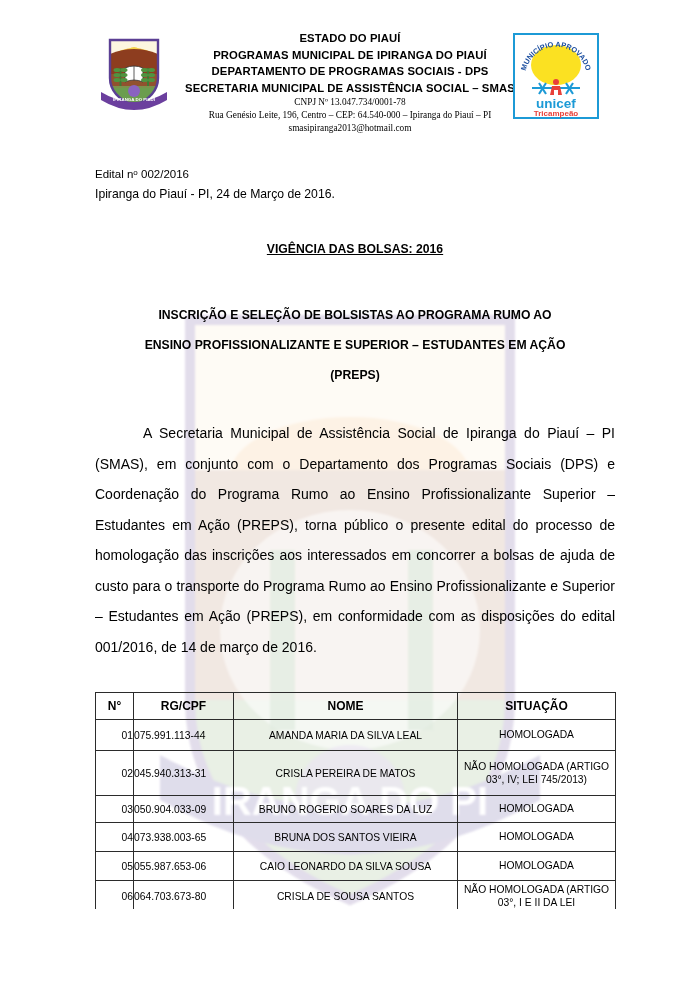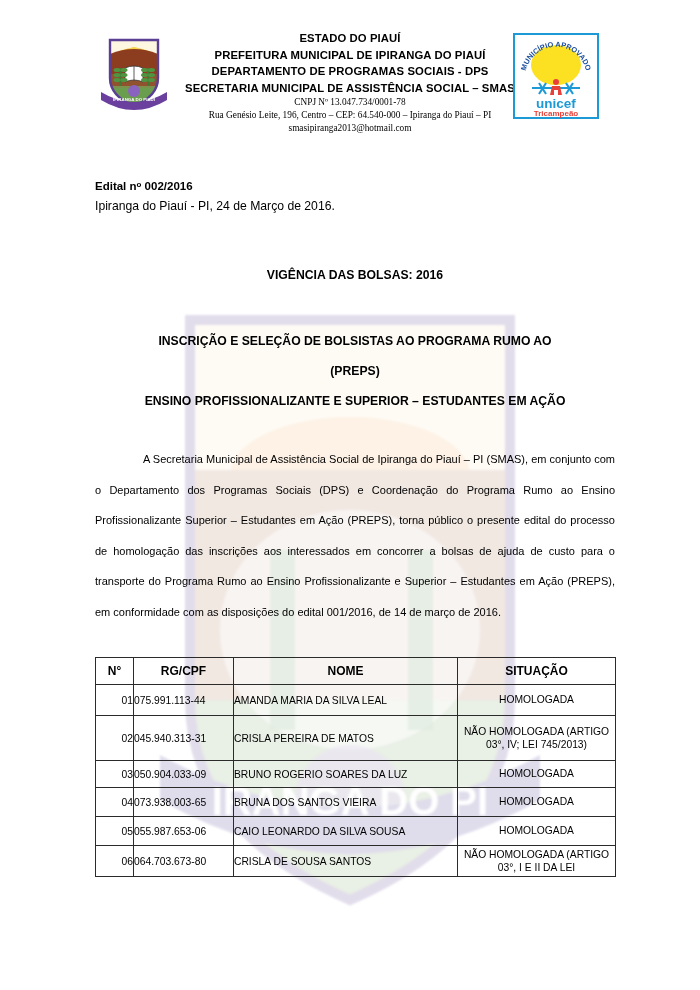--- a/index.html
+++ b/index.html
@@ -75,45 +75,46 @@
     line-height: 13px;
     white-space: nowrap;
   }
 
   
   .doc-body {
     padding: 0 85px 0 95px;
   }
   .edital-no {
     font-size: 11.5px;
-    font-weight: bold;
-    margin-top: 30px;
+    font-weight: normal;
+    margin-top: 18px;
   }
   .edital-no sup { font-size: 8px; vertical-align: 3px; }
   .place-date {
     font-size: 12.2px;
     text-align: left;
     margin-top: 7px;
     padding-right: 1px;
   }
   .vigencia {
     font-size: 12.2px;
     font-weight: bold;
     text-align: center;
-    margin-top: 55px;
+    margin-top: 41px;
+    text-decoration: underline;
   }
   .main-title {
     font-size: 12.2px;
     font-weight: bold;
     text-align: center;
     line-height: 30px;
     margin-top: 44px;
   }
   .paragraph {
-    font-size: 11px;
+    font-size: 14px;
     text-align: justify;
     line-height: 30.5px;
     margin-top: 28px;
     text-indent: 48px;
   }
 
   
   .tbl-wrap {
     margin-top: 30px;
     padding: 0 85px 0 95px;
@@ -147,20 +148,21 @@
     padding-top: 4px;
     font-size: 10.3px;
   }
   td.cpf {
     text-align: left;
     vertical-align: bottom;
     padding-bottom: 4px;
     font-size: 10.6px;
   }
   td.nome {
+    text-align: center;
     font-size: 10.4px;
   }
   td.sit {
     text-align: center;
     font-size: 10.1px;
     line-height: 13.5px;
   }
   tr.r1 td { height: 30px; }
   tr.r2 td { height: 44px; }
   tr.r3 td { height: 26px; }
@@ -245,21 +247,21 @@
           </g>
           <circle cx="36" cy="57" r="6" fill="#8a63c0"></circle>
         </g>
         <path d="M12 6 H60 V44 Q60 62 36 72 Q12 62 12 44 Z" fill="none" stroke="#5b3f94" stroke-width="2.4"></path>
         <path d="M3 58 Q36 78 69 58 L69 66 Q36 86 3 66 Z" fill="#6b3f9e"></path>
         <text x="36" y="67" font-family="Liberation Sans, sans-serif" font-size="4.4" font-weight="bold" fill="#ffffff" text-anchor="middle">IPIRANGA DO PIAUÍ</text>
       </svg>
 
       <div class="header-text">
         <div class="hl">ESTADO DO PIAUÍ</div>
-        <div class="hl">PREFEITURA MUNICIPAL DE IPIRANGA DO PIAUÍ</div>
+        <div class="hl">PROGRAMAS MUNICIPAL DE IPIRANGA DO PIAUÍ</div>
         <div class="hl">DEPARTAMENTO DE PROGRAMAS SOCIAIS - DPS</div>
         <div class="hl">SECRETARIA MUNICIPAL DE ASSISTÊNCIA SOCIAL – SMAS</div>
         <div class="small">CNPJ Nº 13.047.734/0001-78</div>
         <div class="small">Rua Genésio Leite, 196, Centro – CEP: 64.540-000 – Ipiranga do Piauí – PI</div>
         <div class="small">smasipiranga2013@hotmail.com</div>
       </div>
 
       <svg class="crest-right" viewBox="0 0 88 88" xmlns="http://www.w3.org/2000/svg">
         <rect x="2" y="2" width="84" height="84" fill="#ffffff" stroke="#1c9ad6" stroke-width="2"></rect>
         <ellipse cx="44" cy="33" rx="25" ry="20" fill="#fbe122"></ellipse>
@@ -286,22 +288,22 @@
     <div class="doc-body">
 
       <div class="edital-no"><span>Edital n</span><sup>o</sup><span> 002/2016</span></div>
 
       <div class="place-date">Ipiranga do Piauí - PI, 24 de Março de 2016.</div>
 
       <div class="vigencia">VIGÊNCIA DAS BOLSAS: 2016</div>
 
       <div class="main-title">
         <div>INSCRIÇÃO E SELEÇÃO DE BOLSISTAS AO PROGRAMA RUMO AO</div>
+        <div>ENSINO PROFISSIONALIZANTE E SUPERIOR – ESTUDANTES EM AÇÃO</div>
         <div>(PREPS)</div>
-        <div>ENSINO PROFISSIONALIZANTE E SUPERIOR – ESTUDANTES EM AÇÃO</div>
       </div>
 
       <div class="paragraph">A Secretaria Municipal de Assistência Social de Ipiranga do Piauí – PI (SMAS), em conjunto com o Departamento dos Programas Sociais (DPS) e Coordenação do Programa Rumo ao Ensino Profissionalizante Superior – Estudantes em Ação (PREPS), torna público o presente edital do processo de homologação das inscrições aos interessados em concorrer a bolsas de ajuda de custo para o transporte do Programa Rumo ao Ensino Profissionalizante e Superior – Estudantes em Ação (PREPS), em conformidade com as disposições do edital 001/2016, de 14 de março de 2016.</div>
     </div>
 
     <div class="tbl-wrap">
       <table class="reg">
         <colgroup>
           <col class="c-num">
             <col class="c-cpf">

